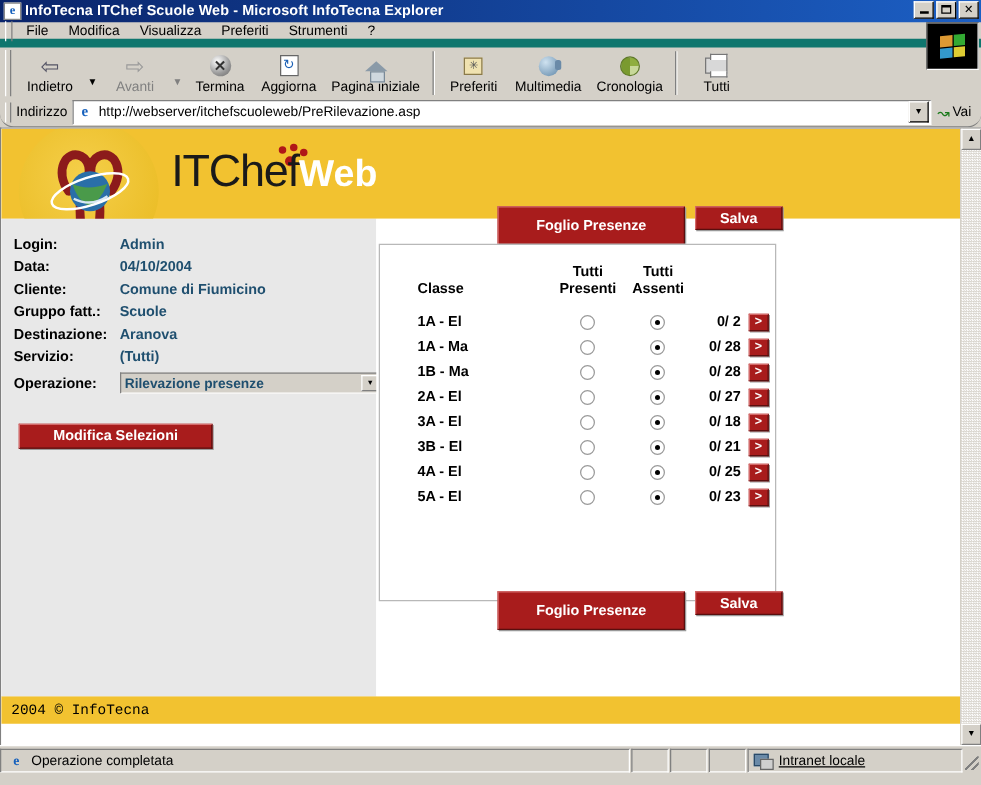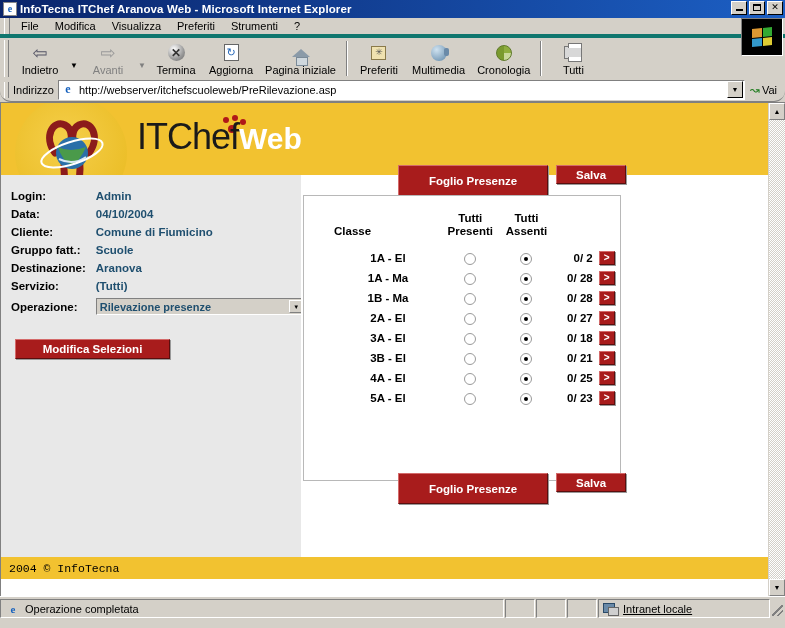--- a/index.html
+++ b/index.html
@@ -49,21 +49,21 @@
     padding-bottom: 1px;
   }
   .winbtn .minus { display:block; width:7px; height:2px; background:#000; margin-top:5px; }
   .winbtn .sq { display:block; width:8px; height:7px; border:1px solid #000; border-top-width:2px; }
 
   
   .menubar {
     height: 20px;
     background: #d4d0c8;
     display: flex; align-items: center;
-    border-bottom: 4px solid #0f766e;
+    border-bottom: 7px solid #0f766e;
     position: relative;
   }
   .gripper {
     width: 6px; height: 16px; margin: 0 3px 0 2px; flex:none;
     border-left: 1px solid #fff; border-right: 1px solid #808080;
     margin-left: 4px;
   }
   .menu-item {
     padding: 2px 8px; color: #000; font-size: 11px; white-space: nowrap;
   }
@@ -232,21 +232,21 @@
   }
   .cls-table { margin: 16px 0 0 28px; border-collapse: collapse; }
   .cls-table th {
     font-size: 11.5px; font-weight: bold; color:#000;
     padding: 0 0 10px 0; vertical-align: bottom; line-height: 1.15;
   }
   .th-classe { text-align: left; width: 120px; padding-left:2px !important;}
   .th-pres { width: 58px; }
   .th-ass { width: 58px; }
   .cls-table td { font-size: 11.5px; font-weight: bold; padding: 3px 0; }
-  .td-classe { text-align: center; padding-left:2px !important;margin-left:48px; }
+  .td-classe { text-align: left; padding-left:2px !important;margin-left:48px; }
   .td-radio { text-align: center; }
   .td-count { text-align: right; font-size: 11px; padding-right: 6px !important; white-space: nowrap; width: 46px;}
   .td-go { width: 22px; }
   .radio {
     width: 12px; height: 12px; border-radius: 50%;
     border: 1px solid #9a9a9a; background: #fff;
     display: inline-block; position: relative; vertical-align: middle;
   }
   .radio.on:after {
     content:""; position:absolute; left:3px; top:3px;
@@ -318,21 +318,21 @@
       linear-gradient(135deg, transparent 70%, #808080 70%, #808080 80%, transparent 80%);
   }
 </style>
 </head>
 <body>
 
 <div class="titlebar">
   <div class="title-icon">
       <span class="e">e</span>
     </div>
-  <div class="titlebar-text">InfoTecna ITChef Aranova Web - Microsoft Internet Explorer</div>
+  <div class="titlebar-text">InfoTecna ITChef Scuole Web - Microsoft InfoTecna Explorer</div>
   <div class="winbtns">
     <div class="winbtn">
         <span class="minus"></span>
       </div>
     <div class="winbtn">
         <span class="sq"></span>
       </div>
     <div class="winbtn">✕</div>
   </div>
 </div>

